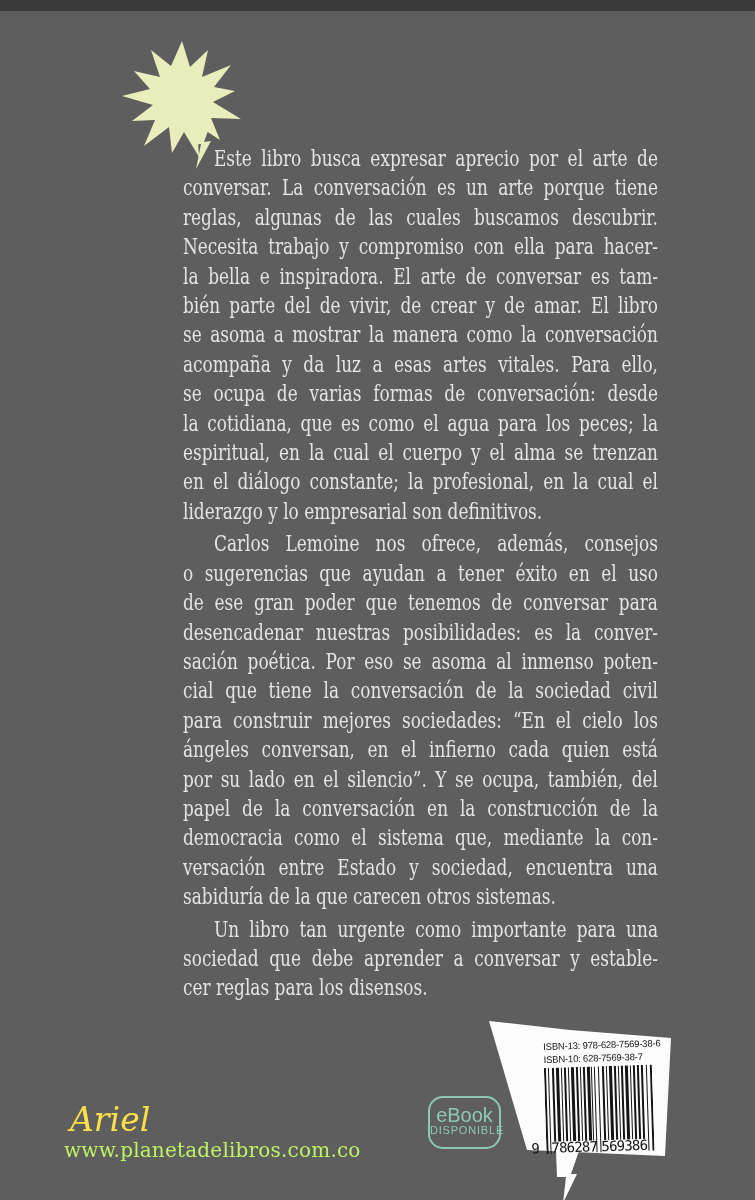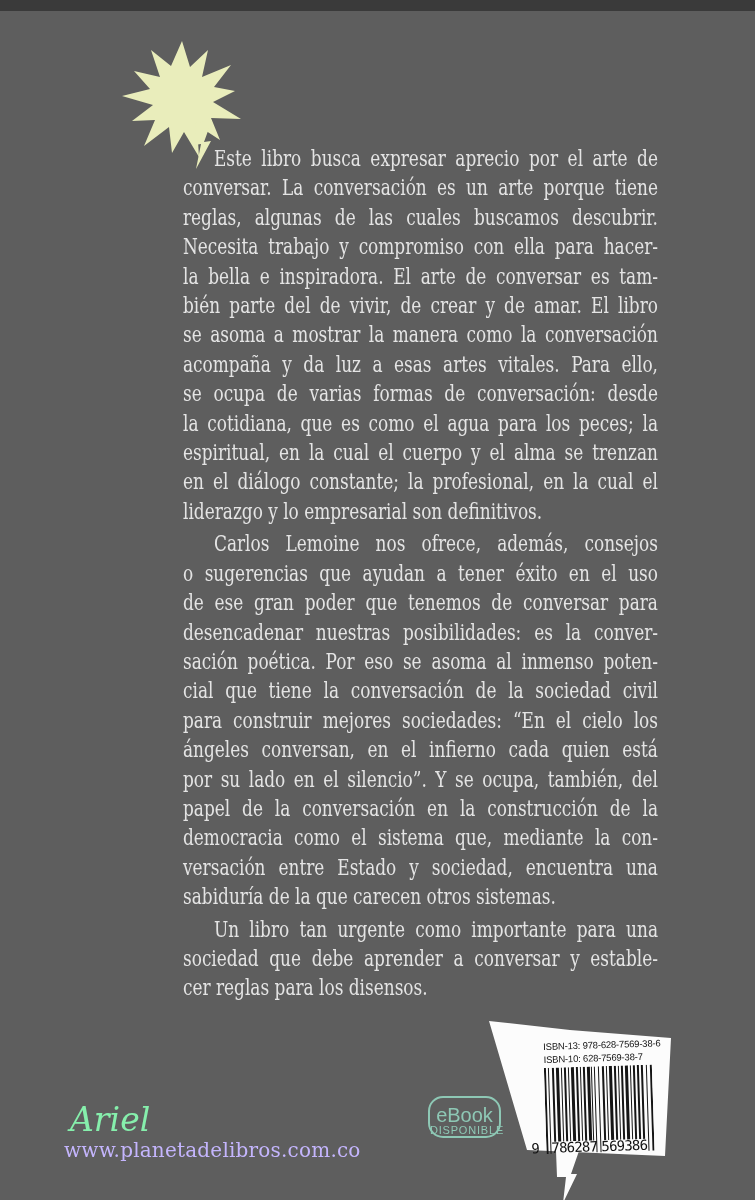--- a/index.html
+++ b/index.html
@@ -19,30 +19,30 @@
     color:#e4e4e4; font-size:23px; line-height:29.4px;
   }
   .para + .para { margin-top:3px; }
   .line { text-align:justify; text-align-last:justify; }
   .line.first { text-indent:42px; }
   .line.end { text-align-last:left; }
 
   
   .publisher {
     position:absolute; left:70px; top:1092px;
-    font-style:italic; font-size:33px; line-height:1; color:#86efac;
+    font-style:italic; font-size:33px; line-height:1; color:#fde047;
   }
   .website {
     position:absolute; left:64px; top:1127px;
-    font-size:20px; color:#c4b5fd; letter-spacing:0.2px;
+    font-size:20px; color:#bef264; letter-spacing:0.2px;
   }
 
   
   .ebook-badge {
-    position:absolute; left:428px; top:1085px; width:73px; height:42px;
+    position:absolute; left:428px; top:1085px; width:73px; height:53px;
     box-sizing:border-box; border:2.5px solid #8ec8b5; border-radius:15px;
     text-align:center; font-family:"Liberation Sans", sans-serif; color:#8ec8b5;
   }
   .ebook-title { font-size:20px; line-height:21px; margin-top:7px; }
   .ebook-sub   { font-size:11px; letter-spacing:0.8px; line-height:9px; }
 
   
   .bubble-svg { position:absolute; left:480px; top:1000px; }
   .barcode-block {
     position:absolute; left:543px; top:1029px; width:112px;

